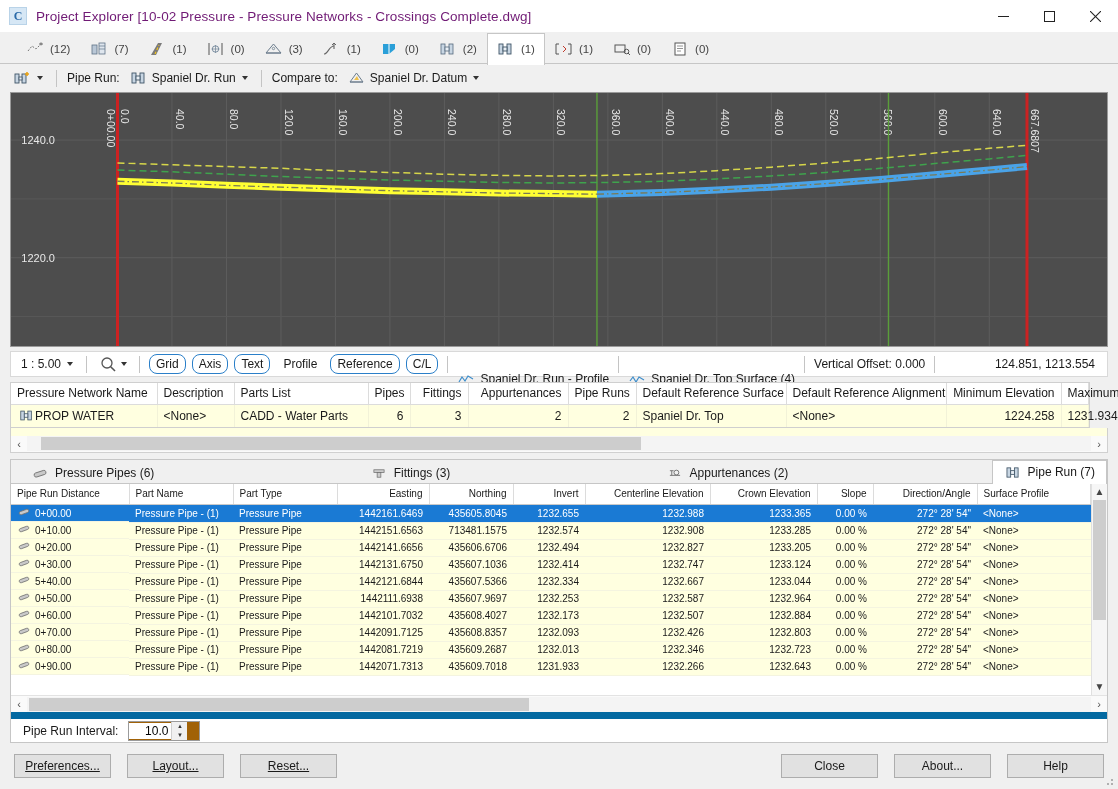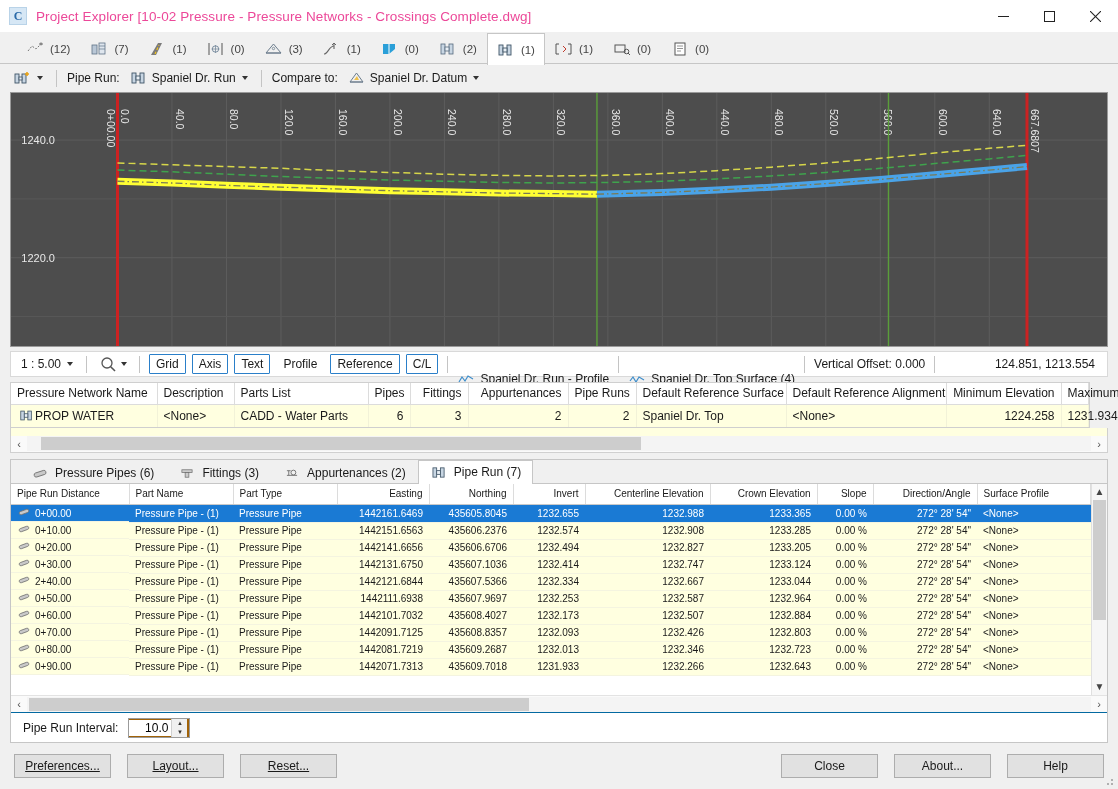--- a/index.html
+++ b/index.html
@@ -11,27 +11,27 @@
     background:#f0f0f0;
     overflow:hidden;
   }
   .window { width:1118px; height:789px; background:#f0f0f0; display:flex; flex-direction:column; position:relative; }
 
   
   .titlebar { height:32px; background:#ffffff; display:flex; align-items:center; flex:none; }
   .title-icon { width:18px; height:18px; margin-left:9px; margin-right:9px;
      background:#d6e7f5; border:1px solid #b9d3e8; color:#2a6aa8; font-weight:bold;
      font-size:12px; line-height:16px; text-align:center; font-family:"Liberation Serif", serif;}
-  .title-text { font-size:13.5px; color:#ec4899; letter-spacing:0.1px; }
+  .title-text { font-size:13.5px; color:#701a75; letter-spacing:0.1px; }
   .winbtns { margin-left:auto; display:flex; height:32px; }
   .winbtn { width:46px; height:32px; display:flex; align-items:center; justify-content:center; font-size:13px; color:#222; }
   .winbtn svg { display:block; }
 
   
-  .tabstrip { height:32px; background:#f0f0f0; display:flex; align-items:flex-start; padding-left:16px; flex:none;
+  .tabstrip { height:32px; background:#f0f0f0; display:flex; align-items:center; padding-left:16px; flex:none;
      border-bottom:1px solid #c6c6c6; position:relative; }
   .ntab { height:30px; display:flex; align-items:center; gap:6px; padding:0 9px; border:1px solid transparent;
      border-bottom:none; background:transparent; position:relative; top:1px; }
   .ntab .cnt { color:#444; font-size:11.5px; }
   .ntab.active { background:#ffffff; border-color:#c6c6c6; height:32px; top:1px; z-index:2;}
   .ic { width:18px; height:16px; display:inline-flex; align-items:center; justify-content:center; }
   .ic svg { display:block; }
 
   
   .subbar { height:28px; background:#f0f0f0; display:flex; align-items:center; gap:7px; padding:0 10px; flex:none; }
@@ -42,40 +42,40 @@
 
   
   .profilewrap { margin:0 10px; border:1px solid #9a9a9a; background:#c2410c; height:255px; position:relative; overflow:hidden; flex:none;}
   .profilewrap svg { display:block; }
 
   
   .ptoolbar { height:26px; margin:4px 10px 0 10px; background:#ffffff; border:1px solid #d9d9d9;
      display:flex; align-items:center; gap:6px; padding:0 6px; flex:none; font-size:12px; }
   .scalecombo { display:flex; align-items:center; gap:4px; padding:1px 4px; }
   .magn { display:flex; align-items:center; gap:2px; padding:1px 3px; }
-  .pbtn { border:1px solid transparent; border-radius:1px; padding:1px 6px; font-size:12px; color:#1a1a1a; line-height:16px; }
+  .pbtn { border:1px solid transparent; border-radius:8px; padding:1px 6px; font-size:12px; color:#1a1a1a; line-height:16px; }
   .pbtn.on { border-color:#2a7fc9; background:#ffffff; }
   .plegend { display:flex; align-items:center; gap:5px;margin-top:29px; }
   .coords { margin-left:auto; padding-right:6px; font-size:12px; }
 
   
   .netgrid { margin:5px 28px 0 10px; border:1px solid #cfcfcf; background:#fff; flex:none; }
   .netgrid table { border-collapse:collapse; width:100%; font-size:12px; table-layout:fixed; }
   .netgrid th { font-weight:normal; background:#ffffff; border-right:1px solid #dcdcdc; border-bottom:1px solid #dcdcdc;
      padding:3px 6px; text-align:left; height:21px; white-space:nowrap; }
   .netgrid td { background:#ffffe0; padding:3px 6px; height:21px; white-space:nowrap; border-right:1px solid #f2f2d8; }
   .netgrid th.num, .netgrid td.num { text-align:right; }
   .hscroll { height:17px; background:#fafafa; border:1px solid #d0d0d0; border-top:none; margin:0 10px; display:flex; align-items:center; flex:none;}
   .hscroll .arrow { width:16px; text-align:center; font-size:11px; color:#555; }
   .hscroll .track { flex:1; height:15px; background:#f4f4f4; position:relative; }
   .hscroll .thumb { position:absolute; left:14px; top:1px; height:13px; width:600px; background:#cdcdcd; }
 
   
   .panel { margin:6px 10px 0 10px; border:1px solid #c6c6c6; background:#fff; flex:1 1 auto; display:flex; flex-direction:column; min-height:0;}
-  .ptabs { height:24px; background:#f0f0f0; display:flex; align-items:flex-end; padding-left:8px; border-bottom:1px solid #c6c6c6; flex:none;}
+  .ptabs { height:24px; background:#f0f0f0; display:flex; align-items:flex-end; padding-left:8px; border-bottom:1px solid #c6c6c6; flex:none;justify-content:space-between;}
   .ptab { height:22px; display:flex; align-items:center; gap:6px; padding:0 11px; border:1px solid transparent; border-bottom:none;
      background:transparent; position:relative; top:1px; font-size:12px; }
   .ptab.active { background:#ffffff; border-color:#c6c6c6; height:24px; }
 
   .dgwrap { flex:1 1 auto; display:flex; min-height:0; }
   .dgscroll { flex:1 1 auto; overflow:hidden; }
   .dg { border-collapse:collapse; width:100%; font-size:10px; table-layout:fixed; }
   .dg th { font-weight:normal; background:#fff; border-right:1px solid #dcdcdc; border-bottom:1px solid #c9c9c9;
      padding:2px 6px; height:21px; white-space:nowrap; text-align:right; }
   .dg th.l { text-align:left; }
@@ -88,22 +88,22 @@
   .vsb { width:16px; background:#f6f6f6; border-left:1px solid #e0e0e0; display:flex; flex-direction:column; flex:none;}
   .vsb .ar { height:16px; text-align:center; font-size:10px; color:#444; line-height:16px; }
   .vsb .tr2 { flex:1; background:#f6f6f6; }
   .vsb .th2 { background:#cdcdcd; height:120px; margin:0 1px; }
 
   .dgh { height:17px; background:#fafafa; border-top:1px solid #e3e3e3; display:flex; align-items:center; flex:none;}
   .dgh .arrow { width:16px; text-align:center; font-size:11px; color:#555; }
   .dgh .track { flex:1; height:15px; background:#f4f4f4; position:relative; }
   .dgh .thumb { position:absolute; left:2px; top:1px; height:13px; width:500px; background:#cdcdcd; }
 
-  .intervalrow { height:30px; display:flex; align-items:center; gap:10px; padding:0 12px; flex:none; background:#fff; border-top:1px solid #0369a1;}
-  .spin { display:flex; align-items:center; border:1px solid #9b9b9b; background:#a16207; height:20px; width:62px; }
+  .intervalrow { height:30px; display:flex; align-items:center; gap:10px; padding:0 12px; flex:none; background:#fff; border-top:7px solid #0369a1;}
+  .spin { display:flex; align-items:center; border:1px solid #9b9b9b; background:#a16207; height:20px; width:72px; }
   .spin input { border:none; outline:none; width:42px; text-align:right; font-size:12px; font-family:"Liberation Sans", sans-serif; padding-right:3px; }
   .spinbtns { display:flex; flex-direction:column; width:16px; height:18px; border-left:1px solid #cfcfcf;}
   .spinbtns div { flex:1; display:flex; align-items:center; justify-content:center; font-size:6px; color:#333; background:#f0f0f0;}
 
   
   .footer { height:46px; display:flex; align-items:center; padding:0 14px; flex:none; }
   .btn { height:24px; min-width:97px; border:1px solid #adadad; background:#e1e1e1; font-size:12px; color:#1a1a1a;
      display:flex; align-items:center; justify-content:center; font-family:"Liberation Sans", sans-serif; }
   .fl { display:flex; gap:16px;text-decoration:underline; }
   .fr { display:flex; gap:16px; margin-left:auto; }
@@ -561,21 +561,21 @@
               <tr>
                 <td class="first">
                   <span><svg width="14" height="12" viewBox="0 0 17 14">
                       <rect x="2.5" y="5" width="12" height="4" rx="2" transform="rotate(-20 8.5 7)" fill="#c9c9c9" stroke="#6f6f6f" stroke-width="0.9"></rect>
                     </svg></span>
                   <span>0+10.00</span>
                 </td>
                 <td class="l">Pressure Pipe - (1)</td>
                 <td class="l">Pressure Pipe</td>
                 <td>1442151.6563</td>
-                <td>435606.2376</td>
+                <td>713481.1575</td>
                 <td>1232.574</td>
                 <td>1232.908</td>
                 <td>1233.285</td>
                 <td>0.00 %</td>
                 <td>272° 28' 54"</td>
                 <td class="l">&lt;None&gt;</td>
               </tr>
               <tr>
                 <td class="first">
                   <span><svg width="14" height="12" viewBox="0 0 17 14">
@@ -610,21 +610,21 @@
                 <td>1233.124</td>
                 <td>0.00 %</td>
                 <td>272° 28' 54"</td>
                 <td class="l">&lt;None&gt;</td>
               </tr>
               <tr>
                 <td class="first">
                   <span><svg width="14" height="12" viewBox="0 0 17 14">
                       <rect x="2.5" y="5" width="12" height="4" rx="2" transform="rotate(-20 8.5 7)" fill="#c9c9c9" stroke="#6f6f6f" stroke-width="0.9"></rect>
                     </svg></span>
-                  <span>2+40.00</span>
+                  <span>5+40.00</span>
                 </td>
                 <td class="l">Pressure Pipe - (1)</td>
                 <td class="l">Pressure Pipe</td>
                 <td>1442121.6844</td>
                 <td>435607.5366</td>
                 <td>1232.334</td>
                 <td>1232.667</td>
                 <td>1233.044</td>
                 <td>0.00 %</td>
                 <td>272° 28' 54"</td>

